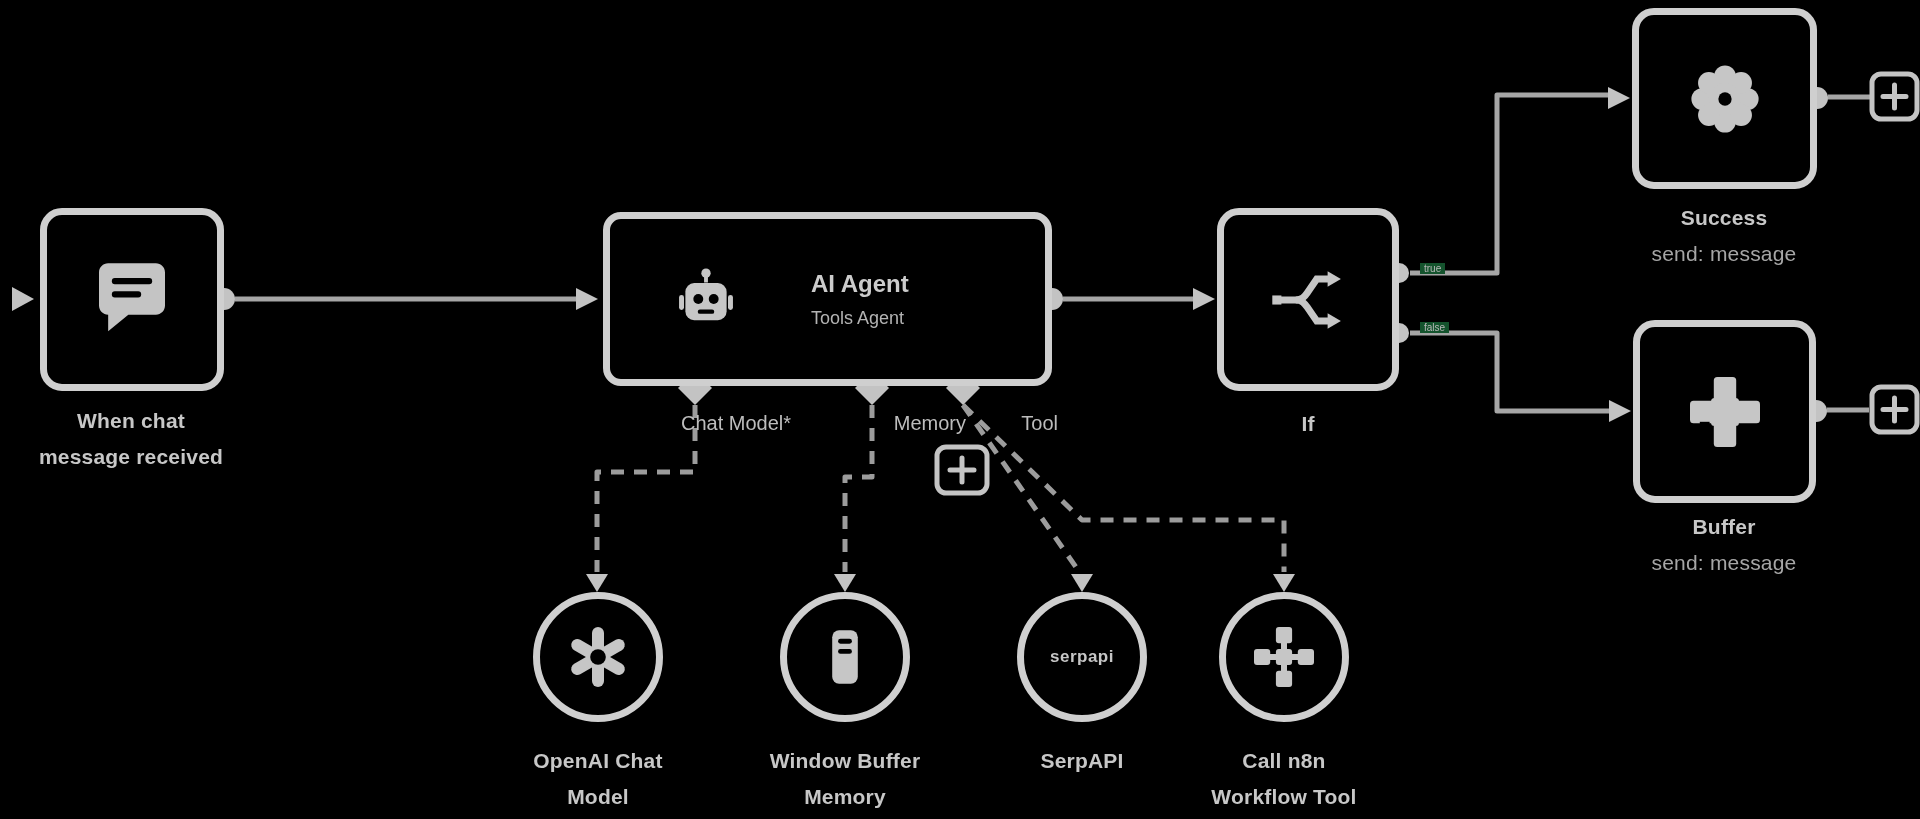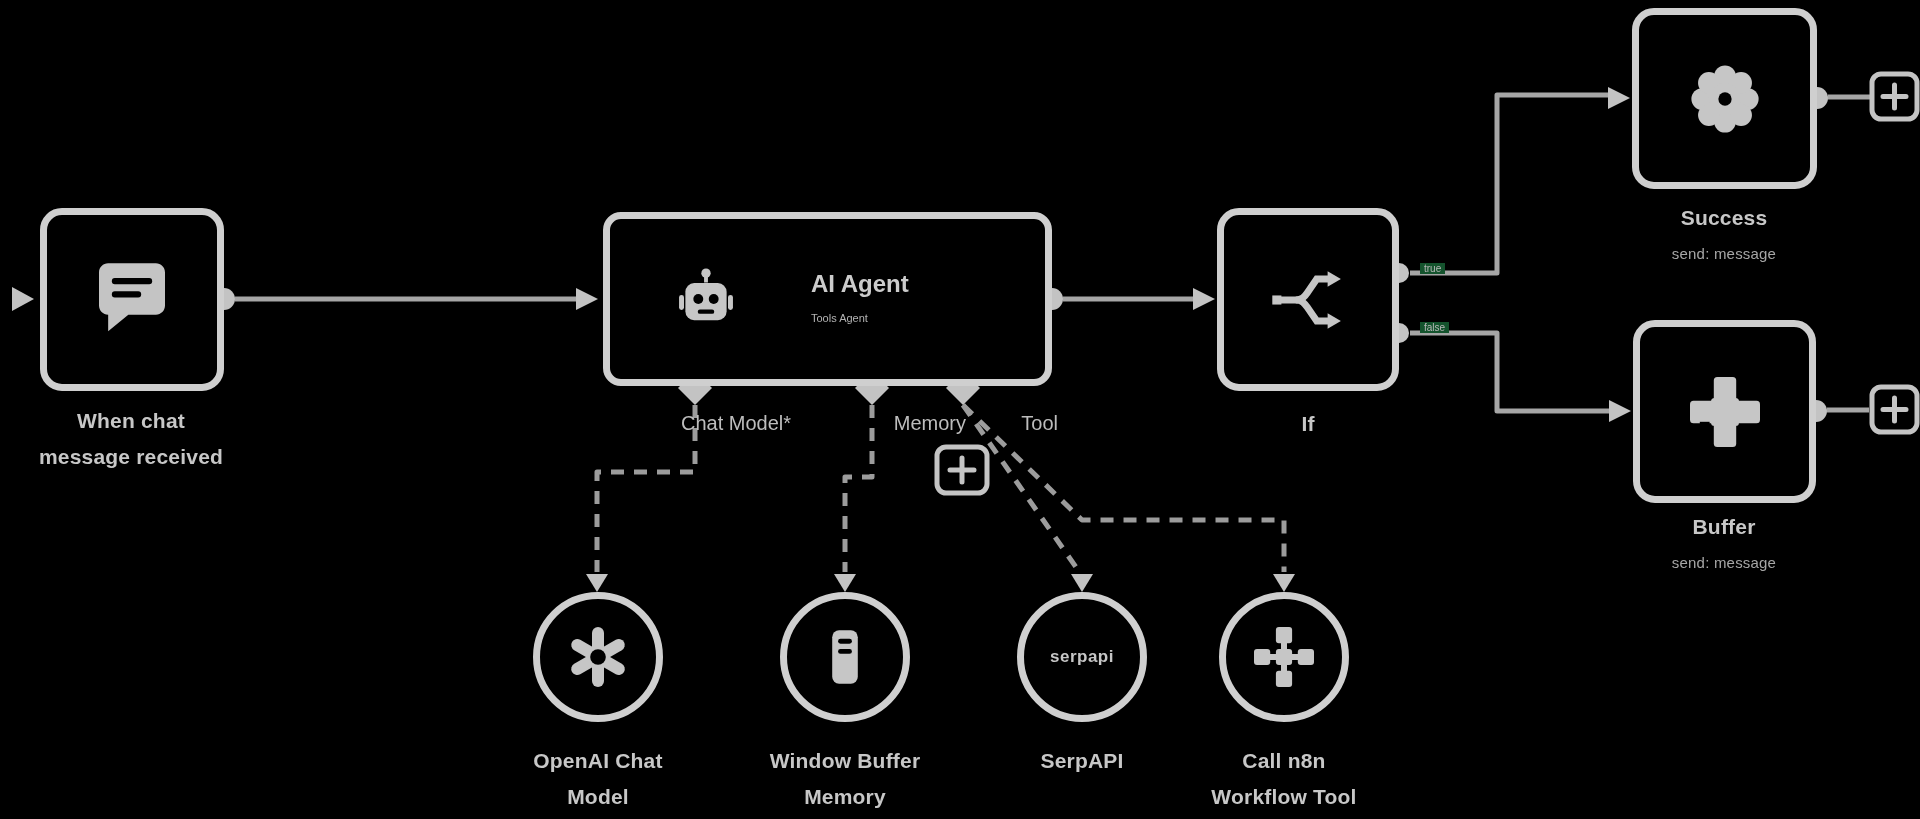--- a/index.html
+++ b/index.html
@@ -11,27 +11,27 @@
   .conn{fill:#c3c3c3;}
   .plusbtn{fill:#000;stroke:#c4c4c4;stroke-width:5;}
   .plusglyph{stroke:#c4c4c4;stroke-width:5;stroke-linecap:round;}
   .node{position:absolute;border:7px solid #cfcfcf;border-radius:22px;background:#000;
         box-sizing:border-box;z-index:2;display:flex;align-items:center;justify-content:center;}
   .node.agent{border-radius:18px;justify-content:flex-start;padding-left:63px;}
   .circle-node{position:absolute;width:130px;height:130px;border:7px solid #cfcfcf;border-radius:50%;
         background:#000;box-sizing:border-box;z-index:2;display:flex;align-items:center;justify-content:center;}
   .lbl{position:absolute;z-index:3;text-align:center;font-size:21px;line-height:36px;font-weight:600;
        color:#c7c7c7;letter-spacing:.2px;}
-  .sub{font-size:15px;line-height:20px;font-weight:400;color:#a6a6a6;margin-top:8px;}
+  .sub{font-size:21px;line-height:20px;font-weight:400;color:#a6a6a6;margin-top:8px;}
   .conn-lbl{position:absolute;z-index:3;width:200px;text-align:right;font-size:20px;
             font-weight:500;color:#bdbdbd;}
   .bool-lbl{position:absolute;z-index:3;font-size:10px;color:#b8b8b8;background:#14532d;padding:0 4px;}
   .agent-text{margin-left:24px;}
   .agent-title{font-size:24px;font-weight:600;color:#cccccc;line-height:30px;}
-  .agent-sub{font-size:11px;color:#b3b3b3;line-height:22px;margin-top:8px;}
+  .agent-sub{font-size:18px;color:#b3b3b3;line-height:22px;margin-top:8px;}
   .serp-text{font-size:17px;font-weight:700;letter-spacing:.5px;color:#c6c6c6;}
   .icon{display:flex;align-items:center;justify-content:center;}
 </style>
 </head>
 <body>
 
 <div id="canvas">
 
   <svg class="overlay" width="1920" height="819">
 

